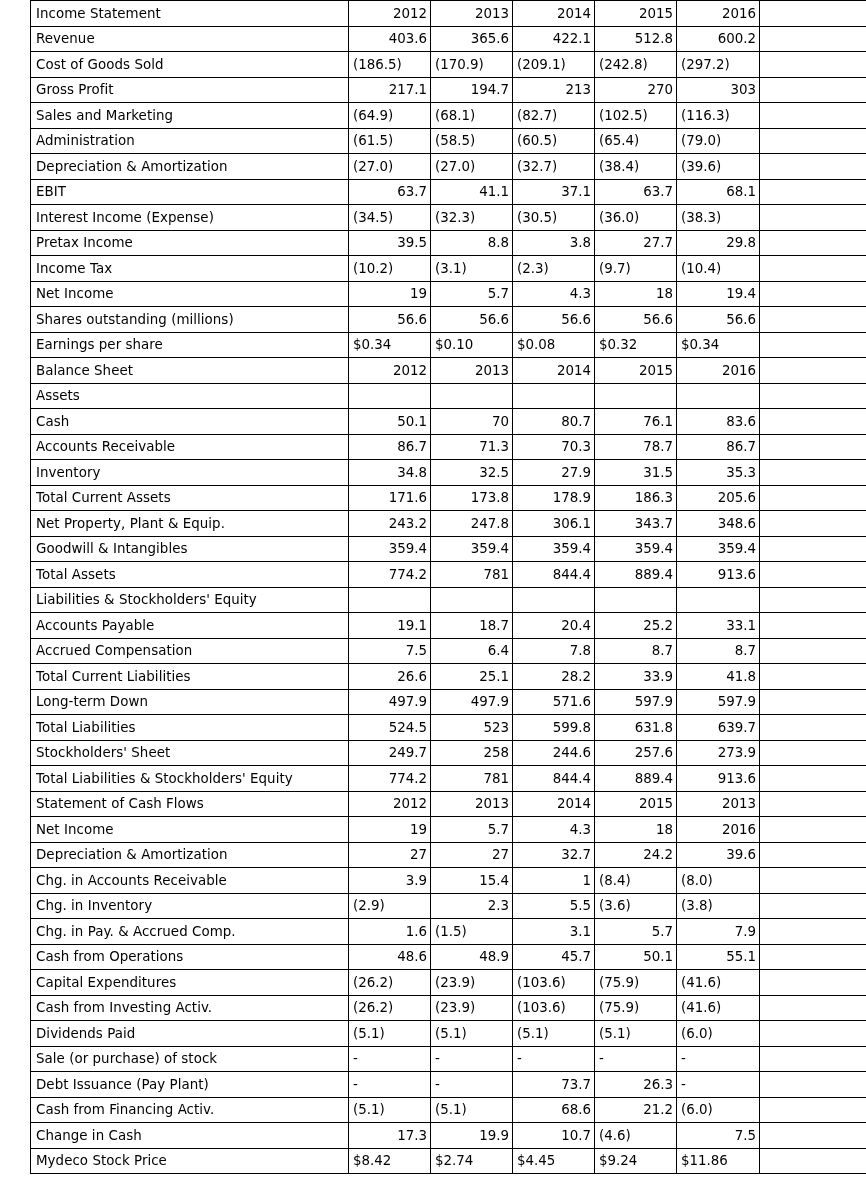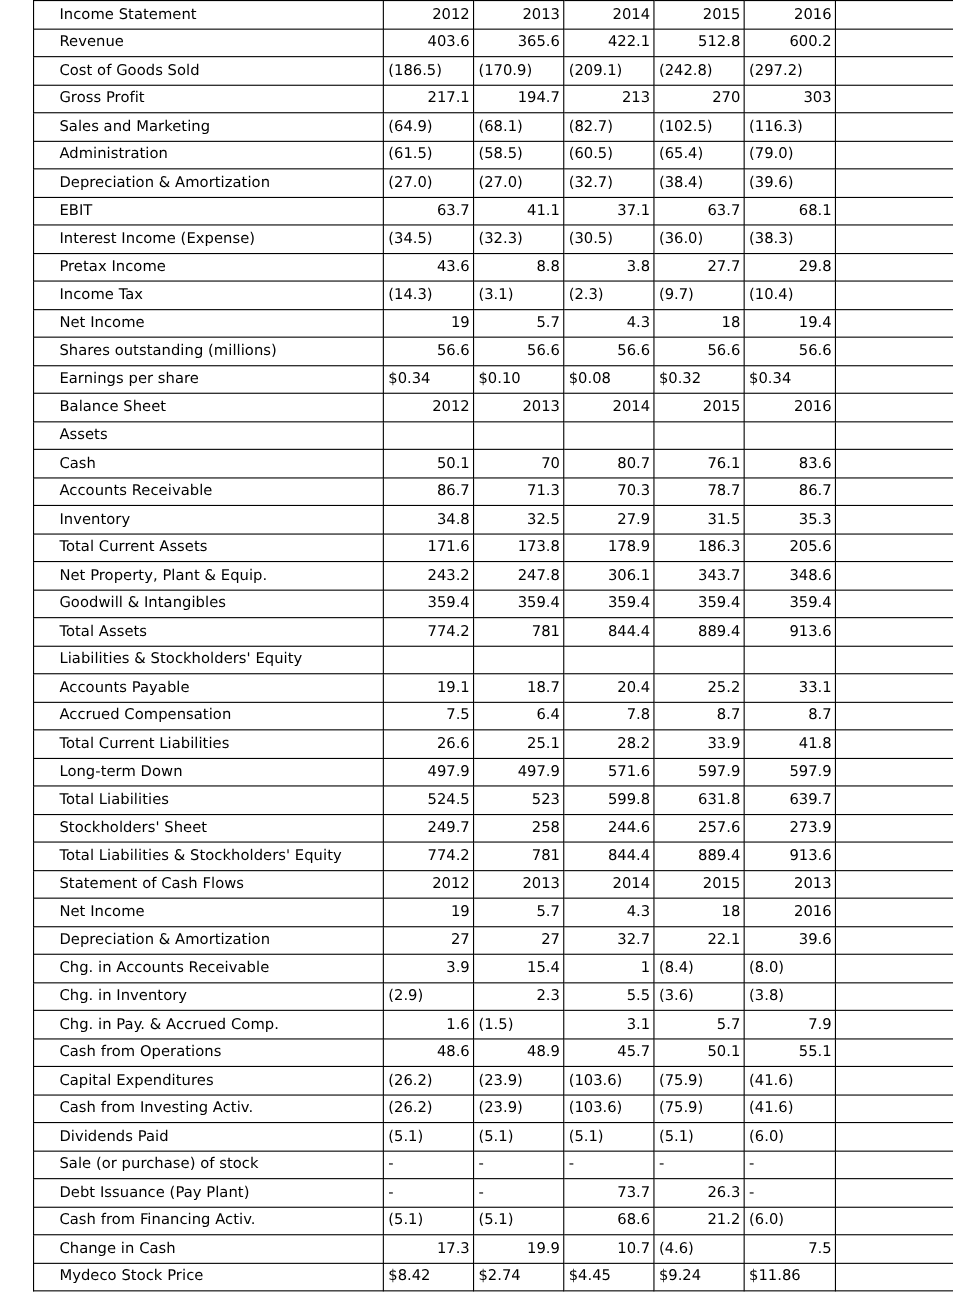--- a/index.html
+++ b/index.html
@@ -37,21 +37,21 @@
     border: 1px solid #000000;
     height: 25.5px;
     padding: 0 4px;
     vertical-align: middle;
     white-space: nowrap;
     overflow: hidden;
     box-sizing: border-box;
   }
   table.fin td.label {
     text-align: left;
-    padding-left: 23px;
+    padding-left: 5px;
     letter-spacing: 0.05px;
   }
   
   table.fin td.num {
     text-align: right;
     padding-right: 3px;
   }
   
   table.fin td.txt {
     text-align: left;
@@ -151,30 +151,30 @@
           <td class="label">Interest Income (Expense)</td>
           <td class="txt">(34.5)</td>
           <td class="txt">(32.3)</td>
           <td class="txt">(30.5)</td>
           <td class="txt">(36.0)</td>
           <td class="txt">(38.3)</td>
           <td class="pad"></td>
         </tr>
         <tr>
           <td class="label">Pretax Income</td>
-          <td class="num">43.6</td>
+          <td class="num">39.5</td>
           <td class="num">8.8</td>
           <td class="num">3.8</td>
           <td class="num">27.7</td>
           <td class="num">29.8</td>
           <td class="pad"></td>
         </tr>
         <tr>
           <td class="label">Income Tax</td>
-          <td class="txt">(14.3)</td>
+          <td class="txt">(10.2)</td>
           <td class="txt">(3.1)</td>
           <td class="txt">(2.3)</td>
           <td class="txt">(9.7)</td>
           <td class="txt">(10.4)</td>
           <td class="pad"></td>
         </tr>
         <tr>
           <td class="label">Net Income</td>
           <td class="num">19</td>
           <td class="num">5.7</td>
@@ -370,21 +370,21 @@
           <td class="num">4.3</td>
           <td class="num">18</td>
           <td class="num">2016</td>
           <td class="pad"></td>
         </tr>
         <tr>
           <td class="label">Depreciation &amp; Amortization</td>
           <td class="num">27</td>
           <td class="num">27</td>
           <td class="num">32.7</td>
-          <td class="num">22.1</td>
+          <td class="num">24.2</td>
           <td class="num">39.6</td>
           <td class="pad"></td>
         </tr>
         <tr>
           <td class="label">Chg. in Accounts Receivable</td>
           <td class="num">3.9</td>
           <td class="num">15.4</td>
           <td class="num">1</td>
           <td class="txt">(8.4)</td>
           <td class="txt">(8.0)</td>

